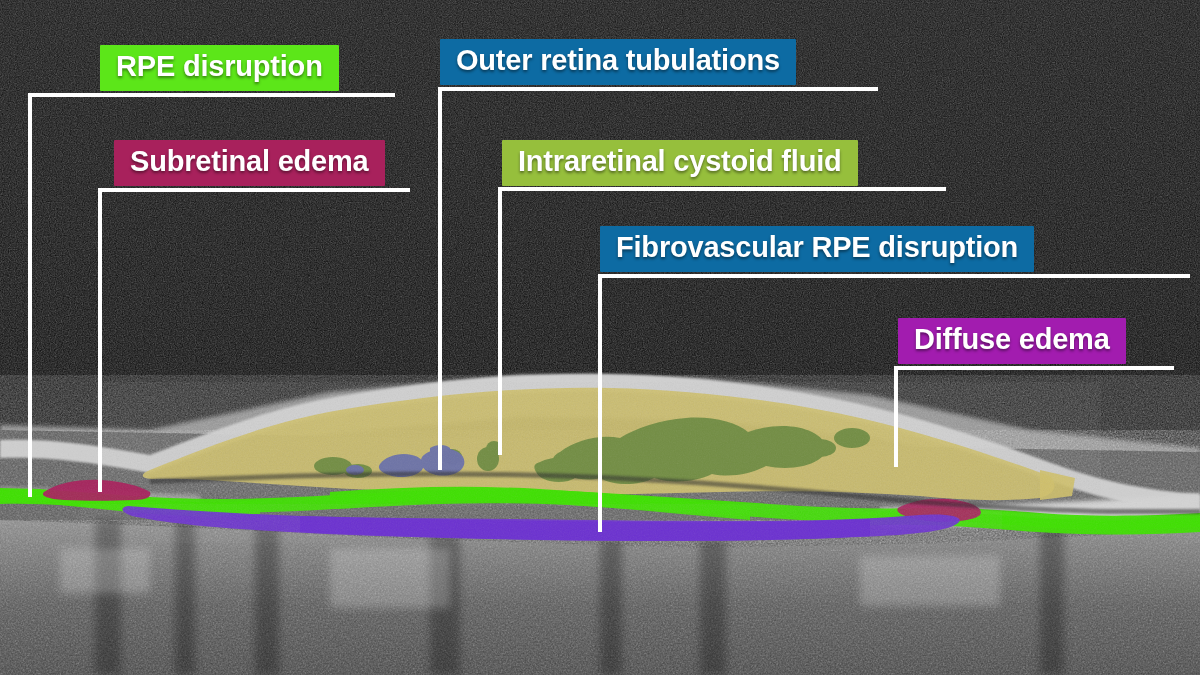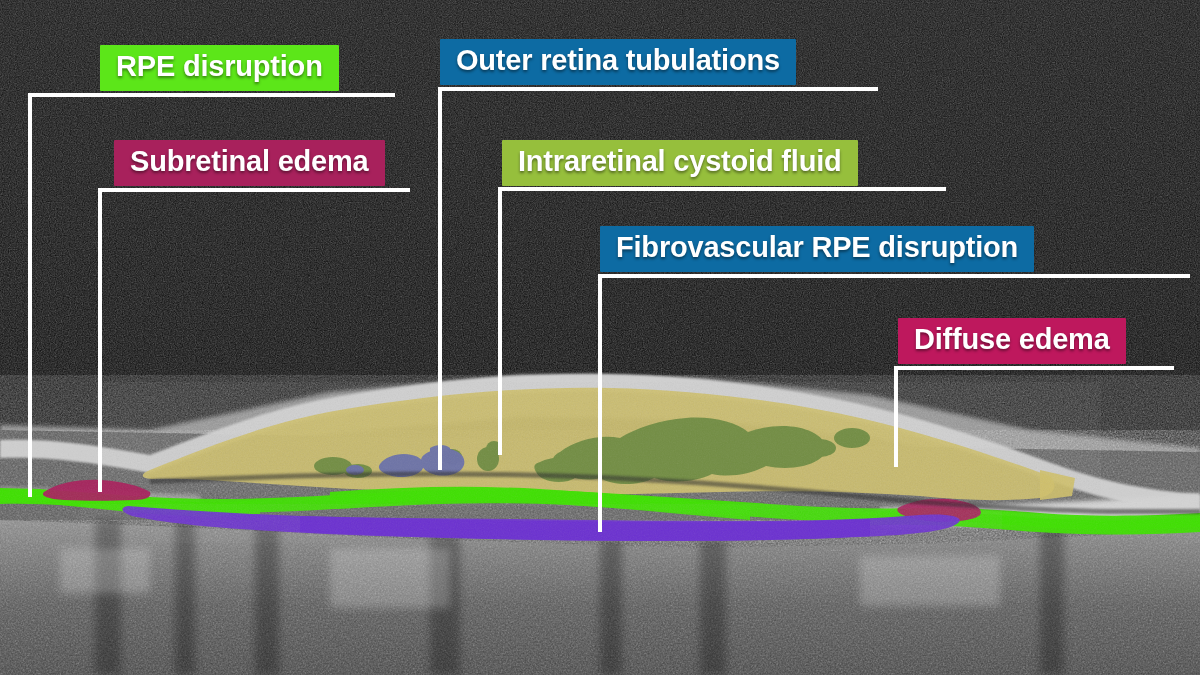--- a/index.html
+++ b/index.html
@@ -359,17 +359,17 @@
   </div>
 
   <div class="chip" id="chip-icf" style="background:#96bf3c">
     <span>Intraretinal cystoid fluid</span>
   </div>
 
   <div class="chip" id="chip-fped" style="background:#0d6ba3">
     <span>Fibrovascular RPE disruption</span>
   </div>
 
-  <div class="chip" id="chip-edema" style="background:#be185d">
+  <div class="chip" id="chip-edema" style="background:#a21caf">
     <span>Diffuse edema</span>
   </div>
 
 </div>
 
 </body></html>

